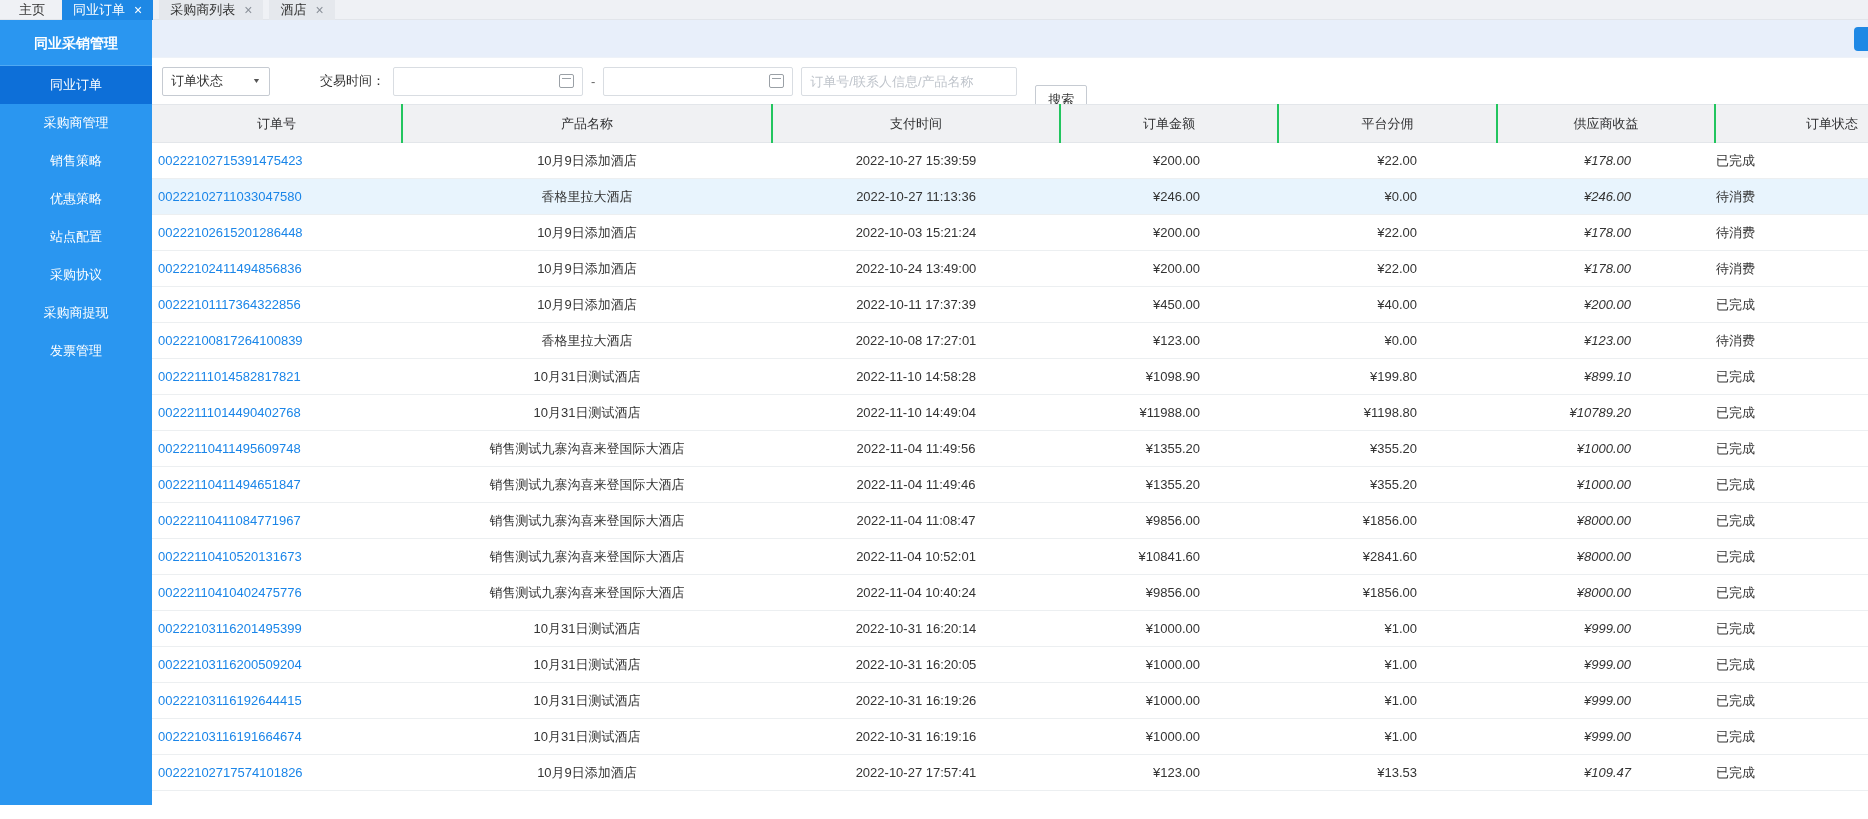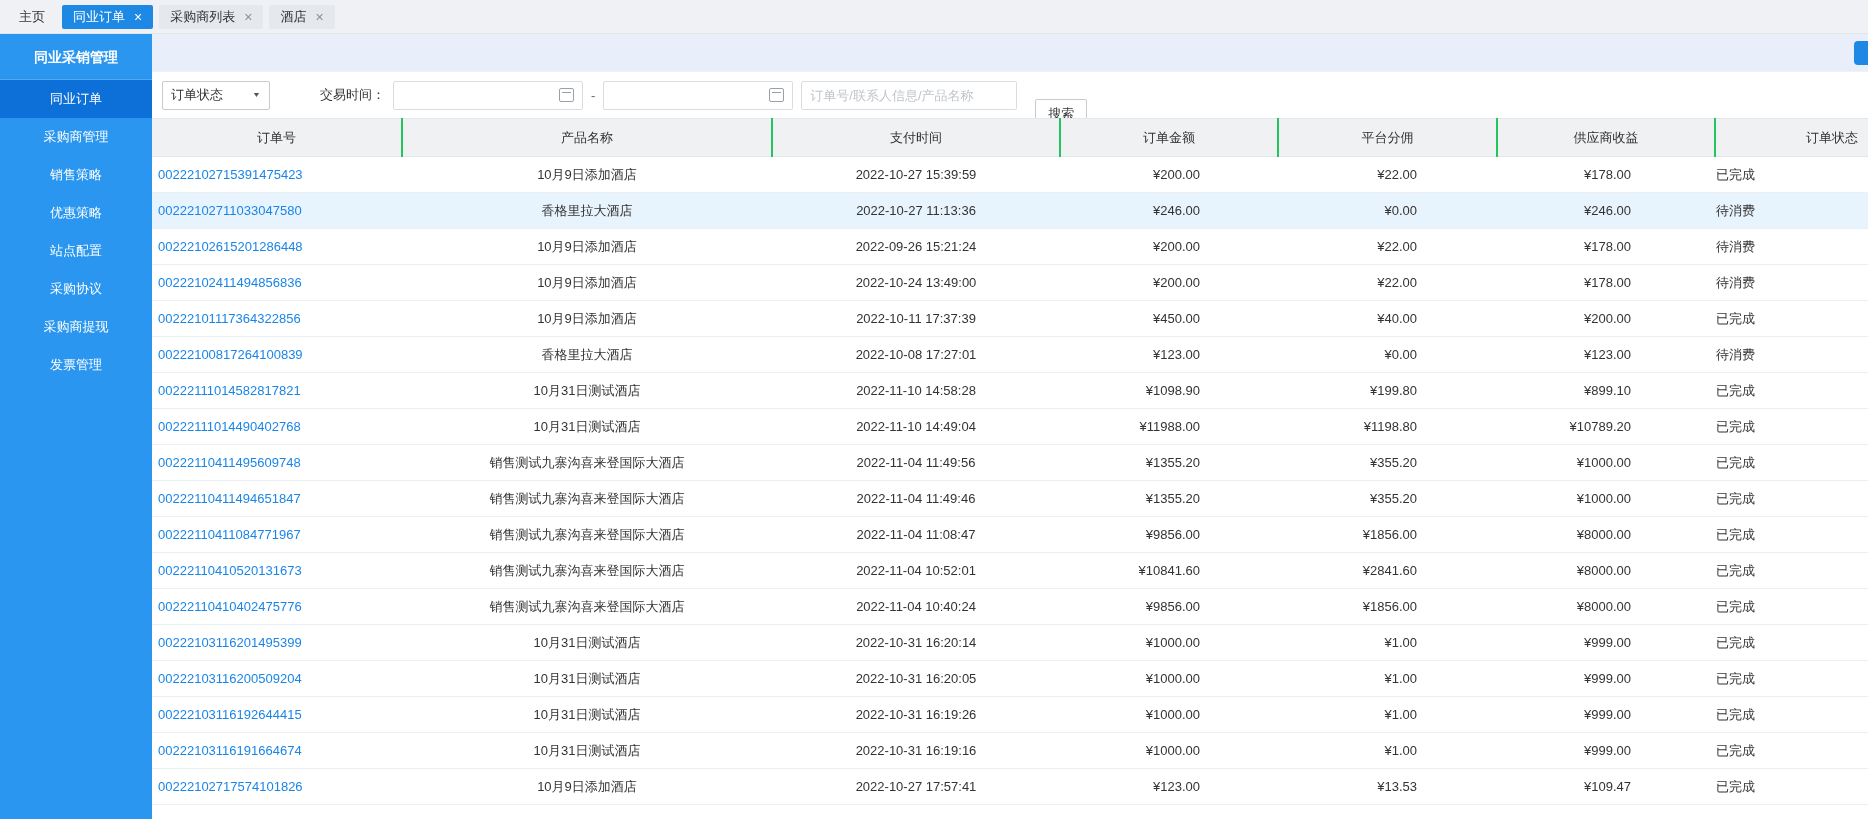--- a/index.html
+++ b/index.html
@@ -7,21 +7,21 @@
     margin: 0; padding: 0;
     width: 1868px; height: 819px;
     overflow: hidden;
     font-family: "Liberation Sans", "DejaVu Sans", sans-serif;
     background: #fff;
     color: #333;
   }
 
   
   .topbar {
-    height: 34px;
+    height: 20px;
     background: #eff1f5;
     border-bottom: 1px solid #e2e5ea;
     display: flex;
     align-items: center;
     padding-left: 8px;
   }
   .tabs { display: flex; align-items: center; gap: 6px; }
   .tab {
     height: 24px;
     display: flex; align-items: center; gap: 9px;
@@ -176,21 +176,21 @@
     color: #333;
     white-space: nowrap;
     overflow: hidden;
   }
   tbody tr.hl { background: #e8f4fd; margin-left: 8px; }
   tbody td.c0 { text-align: left; padding-left: 6px; }
   tbody td.c1 { text-align: center; }
   tbody td.c2 { text-align: center; }
   tbody td.c3 { text-align: right; padding-right: 78px; }
   tbody td.c4 { text-align: right; padding-right: 80px; }
-  tbody td.c5 { text-align: right; padding-right: 84px; }
+  tbody td.c5 { text-align: right; padding-right: 84px; font-style: italic; }
   tbody td.c6 { text-align: left; padding-right: 33px; }
   a.order { color: #1a85e8; text-decoration: none; cursor: pointer; }
 </style>
 </head>
 <body>
 
 <div class="topbar">
   <div class="tabs" id="tabs">
       <div class="tab">
         <span class="tab-label">主页</span>
@@ -286,21 +286,21 @@
               <td class="c1">香格里拉大酒店</td>
               <td class="c2">2022-10-27 11:13:36</td>
               <td class="c3">¥246.00</td>
               <td class="c4">¥0.00</td>
               <td class="c5">¥246.00</td>
               <td class="c6">待消费</td>
             </tr>
             <tr>
               <td class="c0"><a class="order" href="#">00222102615201286448</a></td>
               <td class="c1">10月9日添加酒店</td>
-              <td class="c2">2022-09-26 15:21:24</td>
+              <td class="c2">2022-10-03 15:21:24</td>
               <td class="c3">¥200.00</td>
               <td class="c4">¥22.00</td>
               <td class="c5">¥178.00</td>
               <td class="c6">待消费</td>
             </tr>
             <tr>
               <td class="c0"><a class="order" href="#">00222102411494856836</a></td>
               <td class="c1">10月9日添加酒店</td>
               <td class="c2">2022-10-24 13:49:00</td>
               <td class="c3">¥200.00</td>

